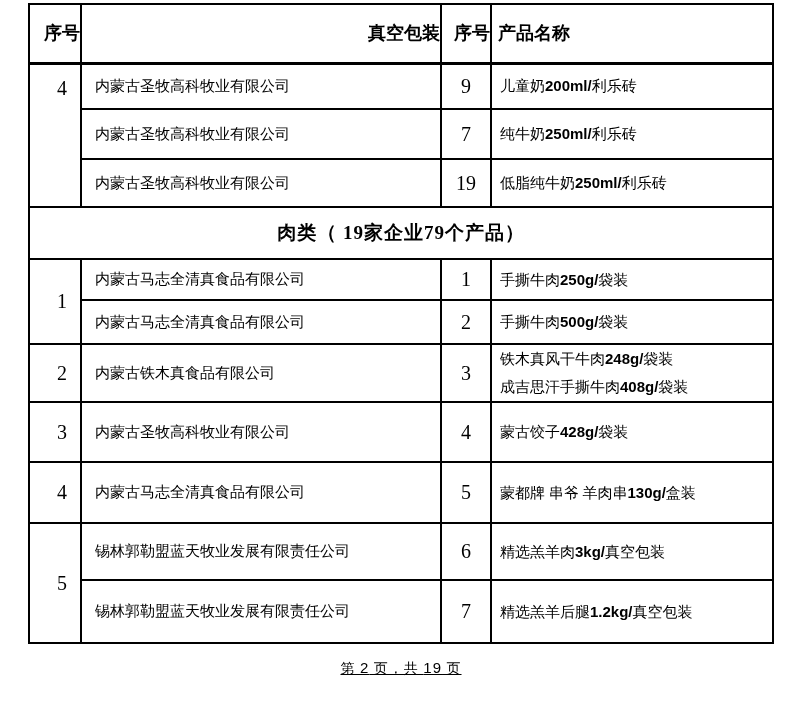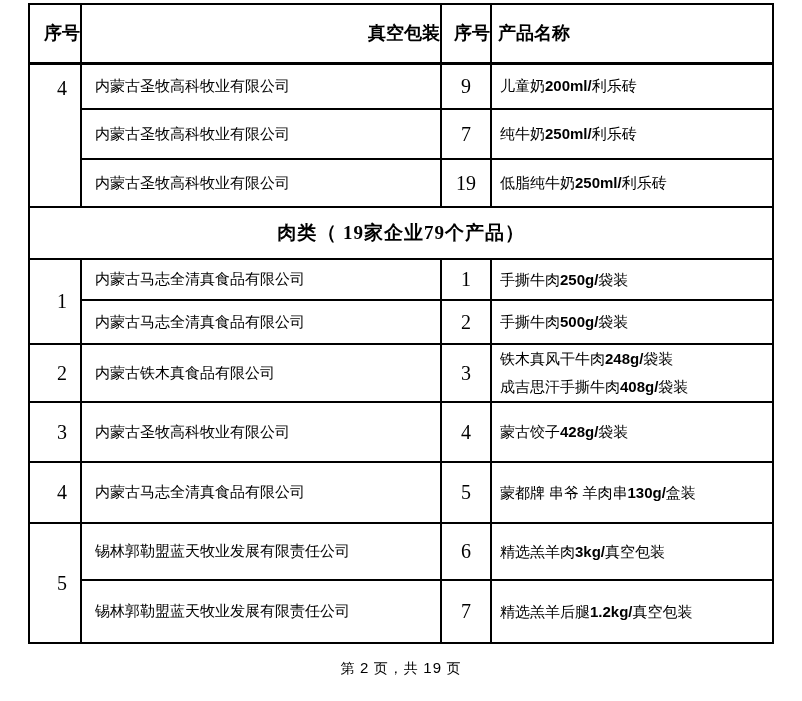--- a/index.html
+++ b/index.html
@@ -77,20 +77,21 @@
     font-weight: bold;
   }
   .page-footer {
     position: absolute;
     top: 659px;
     left: 0;
     width: 100%;
     text-align: center;
     font-size: 14px;
     letter-spacing: 1px;
+    text-decoration: underline;
   }
   .page-footer .lat {
     font-weight: normal;
     font-size: 15px;
   }
 </style>
 </head>
 <body>
 
 <div class="page">

